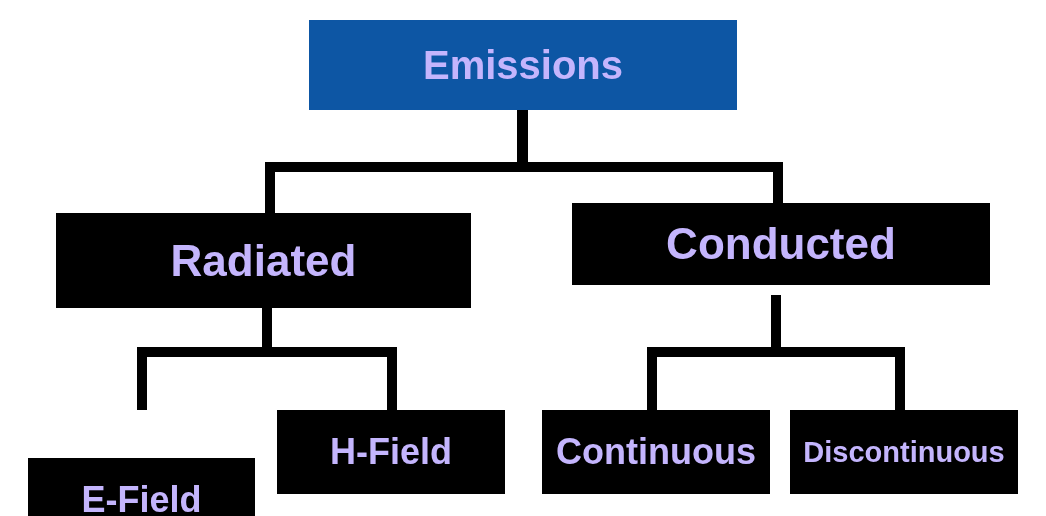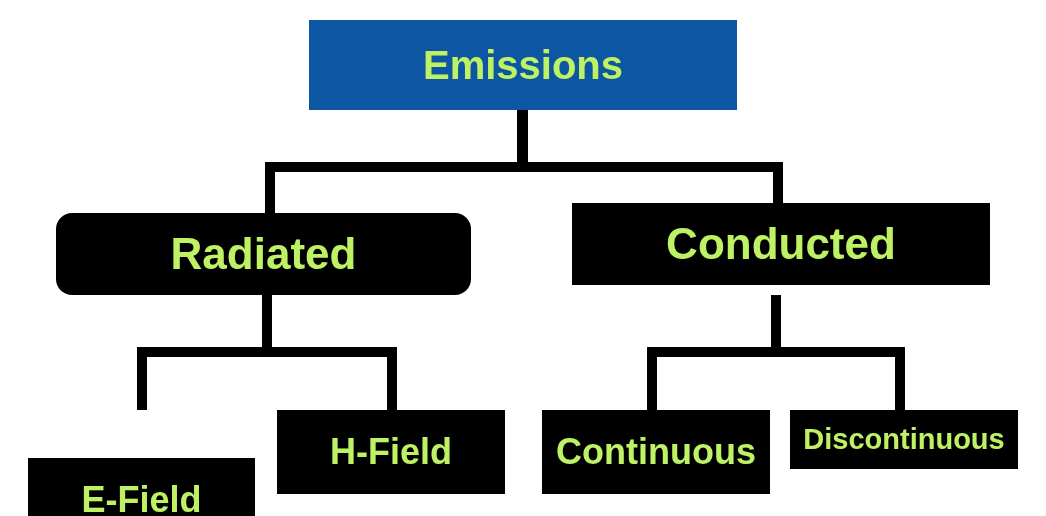--- a/index.html
+++ b/index.html
@@ -13,41 +13,41 @@
     width: 1046px;
     height: 516px;
     background: #ffffff;
     overflow: hidden;
   }
   .node {
     position: absolute;
     display: flex;
     align-items: center;
     justify-content: center;
-    color: #bef264;
+    color: #c4b5fd;
     font-weight: bold;
     text-align: center;
     white-space: nowrap;
     background: #000000;
   }
   .node.root {
     background: #0D56A4;
   }
   .line {
     position: absolute;
     background: #000000;
   }
   
   #n-emissions     { left: 309px; top: 20px;  width: 428px; height: 90px; font-size: 40px; }
-  #n-radiated      { left: 56px;  top: 213px; width: 415px; height: 82px; font-size: 44px; border-radius: 16px; }
+  #n-radiated      { left: 56px;  top: 213px; width: 415px; height: 95px; font-size: 44px; }
   #n-conducted     { left: 572px; top: 203px; width: 418px; height: 82px; font-size: 44px; }
   #n-efield        { left: 28px;  top: 410px; width: 227px; height: 84px; font-size: 36px; margin-top: 48px; }
   #n-hfield        { left: 277px; top: 410px; width: 228px; height: 84px; font-size: 36px; }
   #n-continuous    { left: 542px; top: 410px; width: 228px; height: 84px; font-size: 36px; }
-  #n-discontinuous { left: 790px; top: 410px; width: 228px; height: 59px; font-size: 29px; text-align: right; }
+  #n-discontinuous { left: 790px; top: 410px; width: 228px; height: 84px; font-size: 29px; text-align: right; }
   
   #c-root-stem     { left: 517px; top: 110px; width: 11px;  height: 62px; }
   #c-l1-hbar       { left: 265px; top: 162px; width: 518px; height: 10px; }
   #c-l1-drop-left  { left: 265px; top: 162px; width: 10px;  height: 51px; }
   #c-l1-drop-right { left: 773px; top: 162px; width: 10px;  height: 51px; }
   #c-rad-stem      { left: 262px; top: 295px; width: 10px;  height: 62px; }
   #c-l2l-hbar      { left: 137px; top: 347px; width: 260px; height: 10px; }
   #c-l2l-drop-a    { left: 137px; top: 347px; width: 10px;  height: 63px; }
   #c-l2l-drop-b    { left: 387px; top: 347px; width: 10px;  height: 63px; }
   #c-con-stem      { left: 771px; top: 295px; width: 10px;  height: 62px; }

